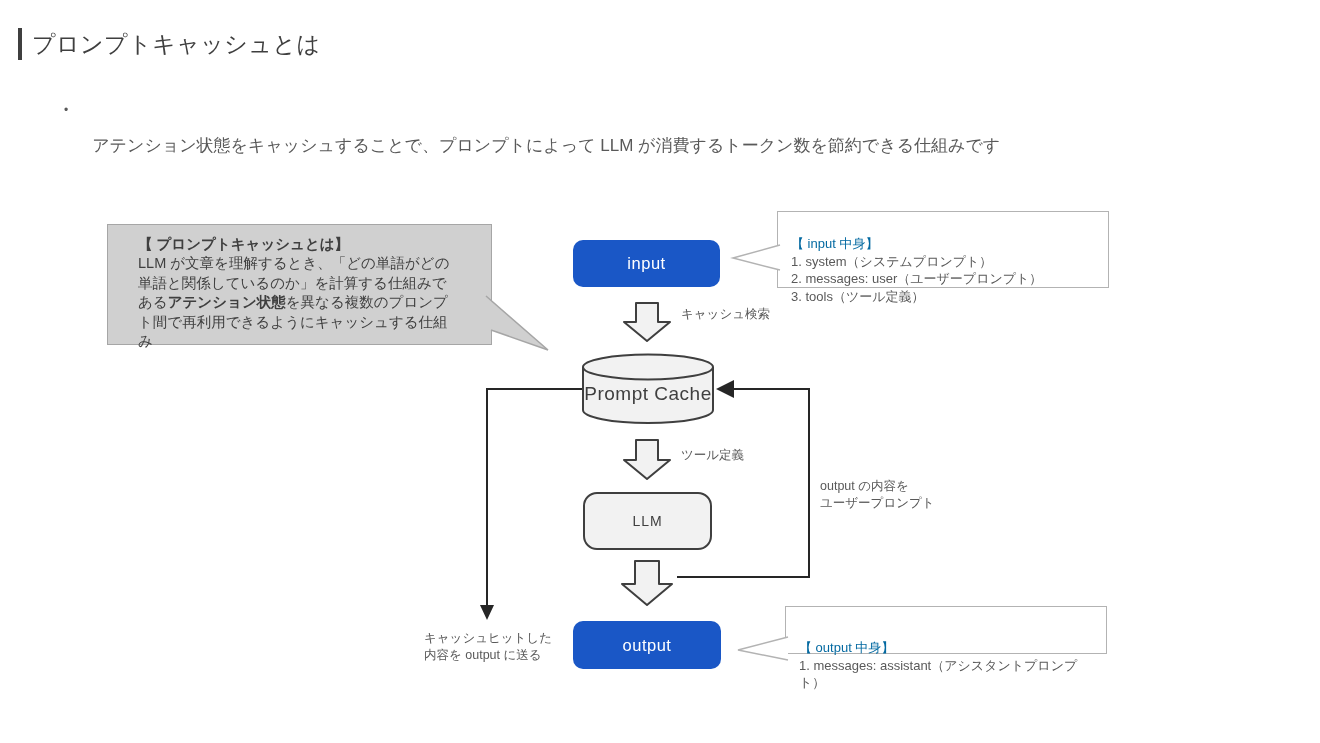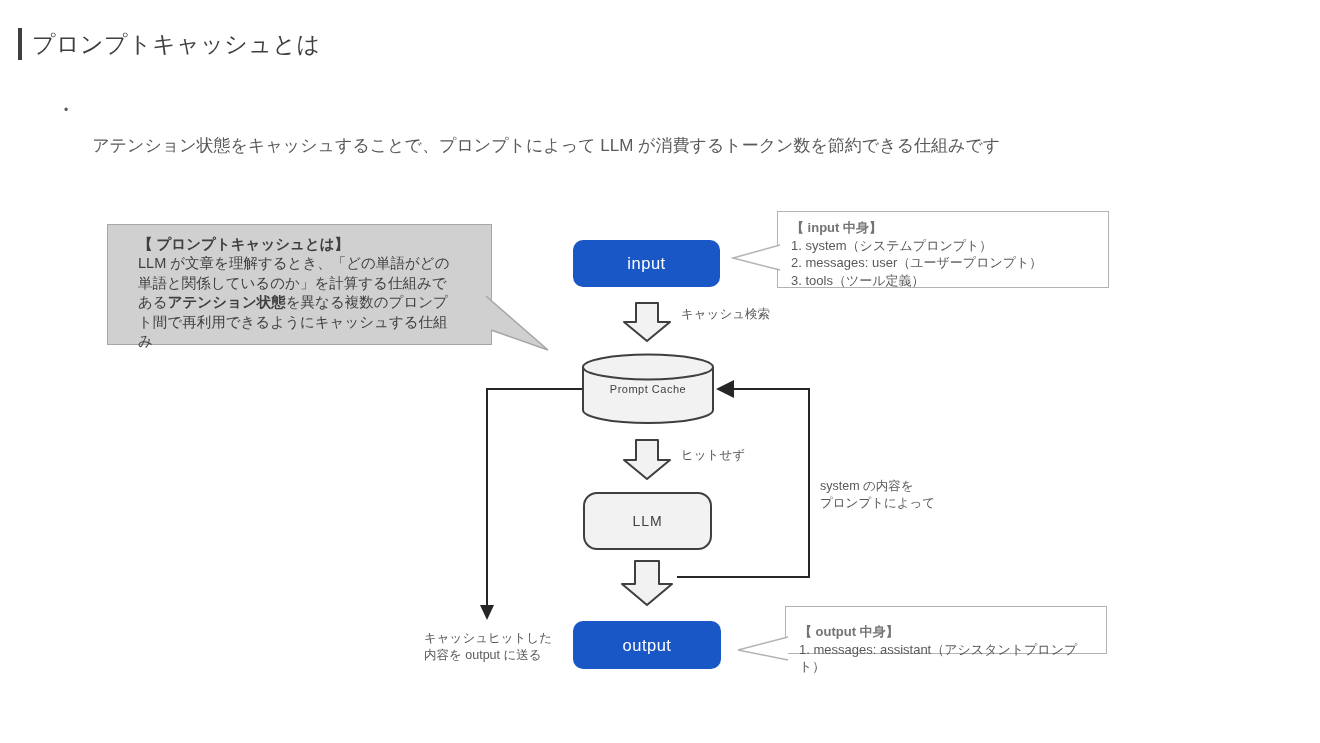--- a/index.html
+++ b/index.html
@@ -30,35 +30,35 @@
   .output-node { left:573px; top:621px; width:148px; height:48px; }
 
   
   .llm-node { position:absolute; left:583px; top:492px; width:129px; height:58px;
     background:#f2f2f2; border:2px solid #3f3f3f; border-radius:14px;
     display:flex; align-items:center; justify-content:center;
     font-size:14px; color:#3f3f3f; letter-spacing:1px; }
 
   
   .cache-label { position:absolute; left:583px; top:383px; width:130px; text-align:center;
-    font-size:11px; color:#3f3f3f; letter-spacing:0.5px; }
+    font-size:19px; color:#3f3f3f; letter-spacing:0.5px; }
 
   
   .flow-label { position:absolute; font-size:12.5px; color:#595959; line-height:17px; }
   .lbl-search { left:681px; top:306px; }
   .lbl-nohit  { left:681px; top:447px; }
   .lbl-register { left:820px; top:478px; }
   .lbl-hit    { left:424px; top:630px; }
 
   
   .white-callout { position:absolute; background:#ffffff; border:1.5px solid #b3b3b3;
     font-size:13px; color:#595959; line-height:17.5px; }
   .input-callout { left:777px; top:211px; width:332px; height:77px; padding:7px 13px; }
   .output-callout { left:785px; top:606px; width:322px; height:48px; padding:16px 13px; }
-  .wc-head { font-weight:700; color:#737373; }
+  .wc-head { font-weight:400; color:#0369a1;margin-top:16px; }
 
   .diagram-svg { position:absolute; left:0; top:0; pointer-events:none; }
 </style>
 </head>
 <body>
 
 <div class="slide">
 
   <div class="title-row">
     <div class="title-bar"></div>
@@ -114,23 +114,23 @@
     <polygon points="780,245 733,258 780,270" fill="#ffffff"></polygon>
     <path d="M780,245 L733,258 L780,270" fill="none" stroke="#b3b3b3" stroke-width="1.5"></path>
 
     <polygon points="788,637 738,650 788,660" fill="#ffffff"></polygon>
     <path d="M788,637 L738,650 L788,660" fill="none" stroke="#b3b3b3" stroke-width="1.5"></path>
   </svg>
 
   <div class="cache-label">Prompt Cache</div>
 
   <div class="flow-label lbl-search">キャッシュ検索</div>
-  <div class="flow-label lbl-nohit">ヒットせず</div>
+  <div class="flow-label lbl-nohit">ツール定義</div>
   <div class="flow-label lbl-register">
-    <div>system の内容を</div>
-    <div>プロンプトによって</div>
+    <div>output の内容を</div>
+    <div>ユーザープロンプト</div>
   </div>
   <div class="flow-label lbl-hit">
     <div>キャッシュヒットした</div>
     <div>内容を output に送る</div>
   </div>
 
 </div>
 
 </body></html>

